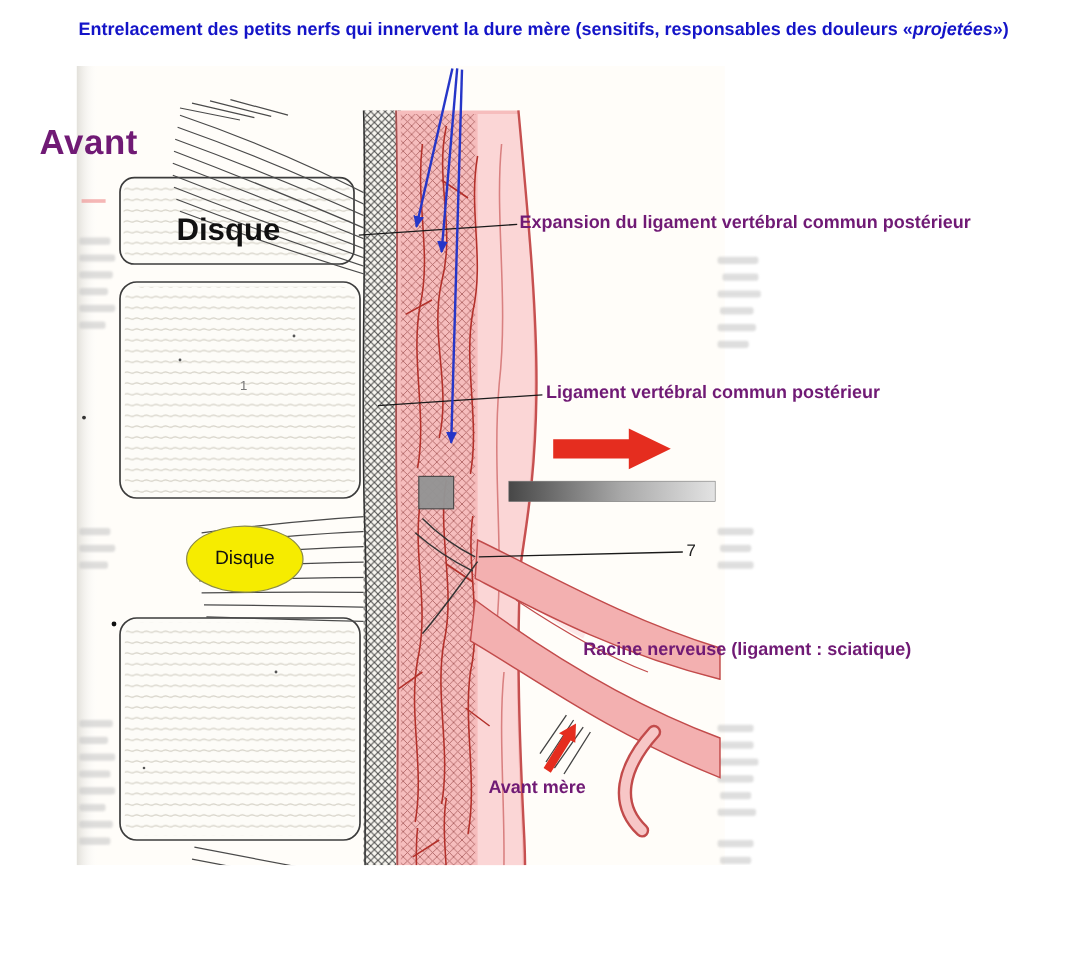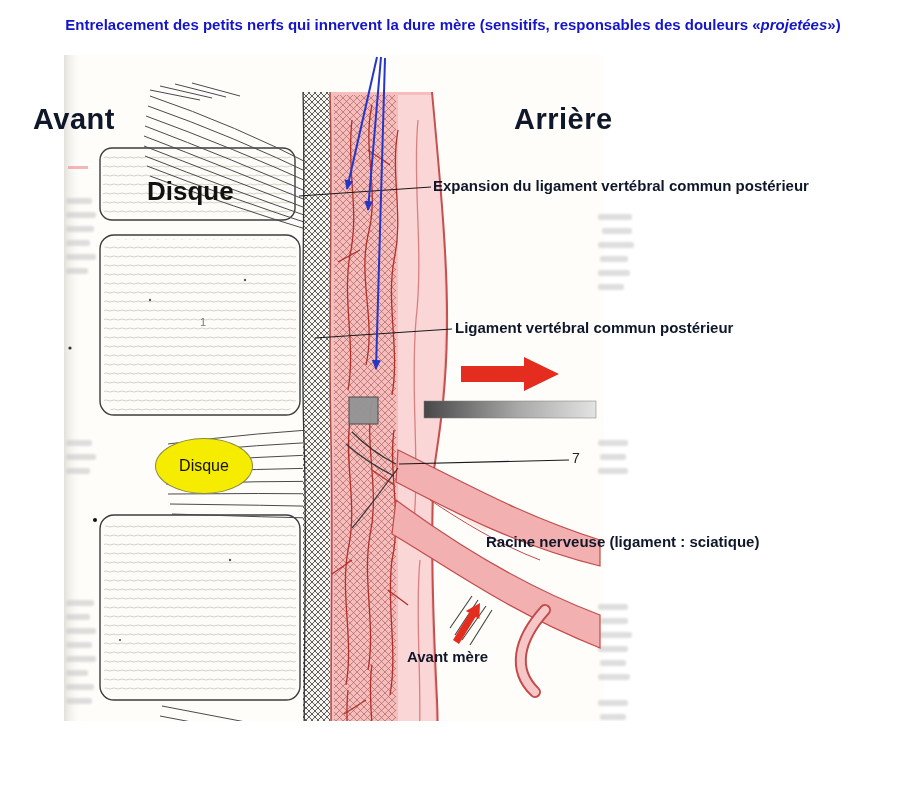--- a/index.html
+++ b/index.html
@@ -1,19 +1,19 @@
 <!DOCTYPE html>
 <html><head>
 <meta charset="utf-8">
 <style>
   html,body{margin:0;padding:0;background:#ffffff;}
   .stage{position:relative;width:906px;height:721px;background:#ffffff;overflow:hidden;
          font-family:"Liberation Sans", sans-serif;}
   .stage svg{position:absolute;left:0;top:0;}
-  .lbl{position:absolute;font-weight:bold;color:#0f172a;white-space:nowrap;}
+  .lbl{position:absolute;font-weight:bold;color:#701a75;white-space:nowrap;}
   .title{position:absolute;top:16px;left:0;right:0;text-align:center;
          font-size:15px;font-weight:bold;color:#1414c8;}
   .title .it{font-style:italic;}
   .big{font-size:29px;letter-spacing:.5px;}
   .mid{font-size:26px;}
   .anno{font-size:15px;}
   .num{position:absolute;font-weight:400;font-size:14px;color:#222;}
   .vnum{position:absolute;font-weight:400;font-size:11px;color:#777;}
   .disc-ellipse{position:absolute;left:155px;top:438px;width:96px;height:54px;
       background:#f6ec00;border:1px solid #8a8a4a;border-radius:50%;
@@ -222,21 +222,20 @@
       <line x1="381" y1="57" x2="368" y2="210" marker-end="url(#mBlue)"></line>
       <line x1="385" y1="58" x2="376" y2="369" marker-end="url(#mBlue)"></line>
     </g>
   </svg>
 
   <div class="title">
     <span>Entrelacement des petits nerfs qui innervent la dure mère (sensitifs, responsables des douleurs «</span><span class="it">projetées</span><span>»)</span>
   </div>
 
   <div class="lbl big" style="left:33px;top:103px;">Avant</div>
-  <div class="lbl big" style="left:514px;top:103px;">Arrière</div>
   <div class="lbl mid" style="left:147px;top:176px;color:#111;">Disque</div>
 
   <div class="lbl anno" style="left:433px;top:177px;">Expansion du ligament vertébral commun postérieur</div>
   <div class="lbl anno" style="left:455px;top:319px;">Ligament vertébral commun postérieur</div>
   <div class="lbl anno" style="left:486px;top:533px;">Racine nerveuse (ligament : sciatique)</div>
   <div class="lbl anno" style="left:407px;top:648px;">Avant mère</div>
 
   <div class="num" style="left:572px;top:450px;">7</div>
   <div class="vnum" style="left:200px;top:316px;">1</div>
 

